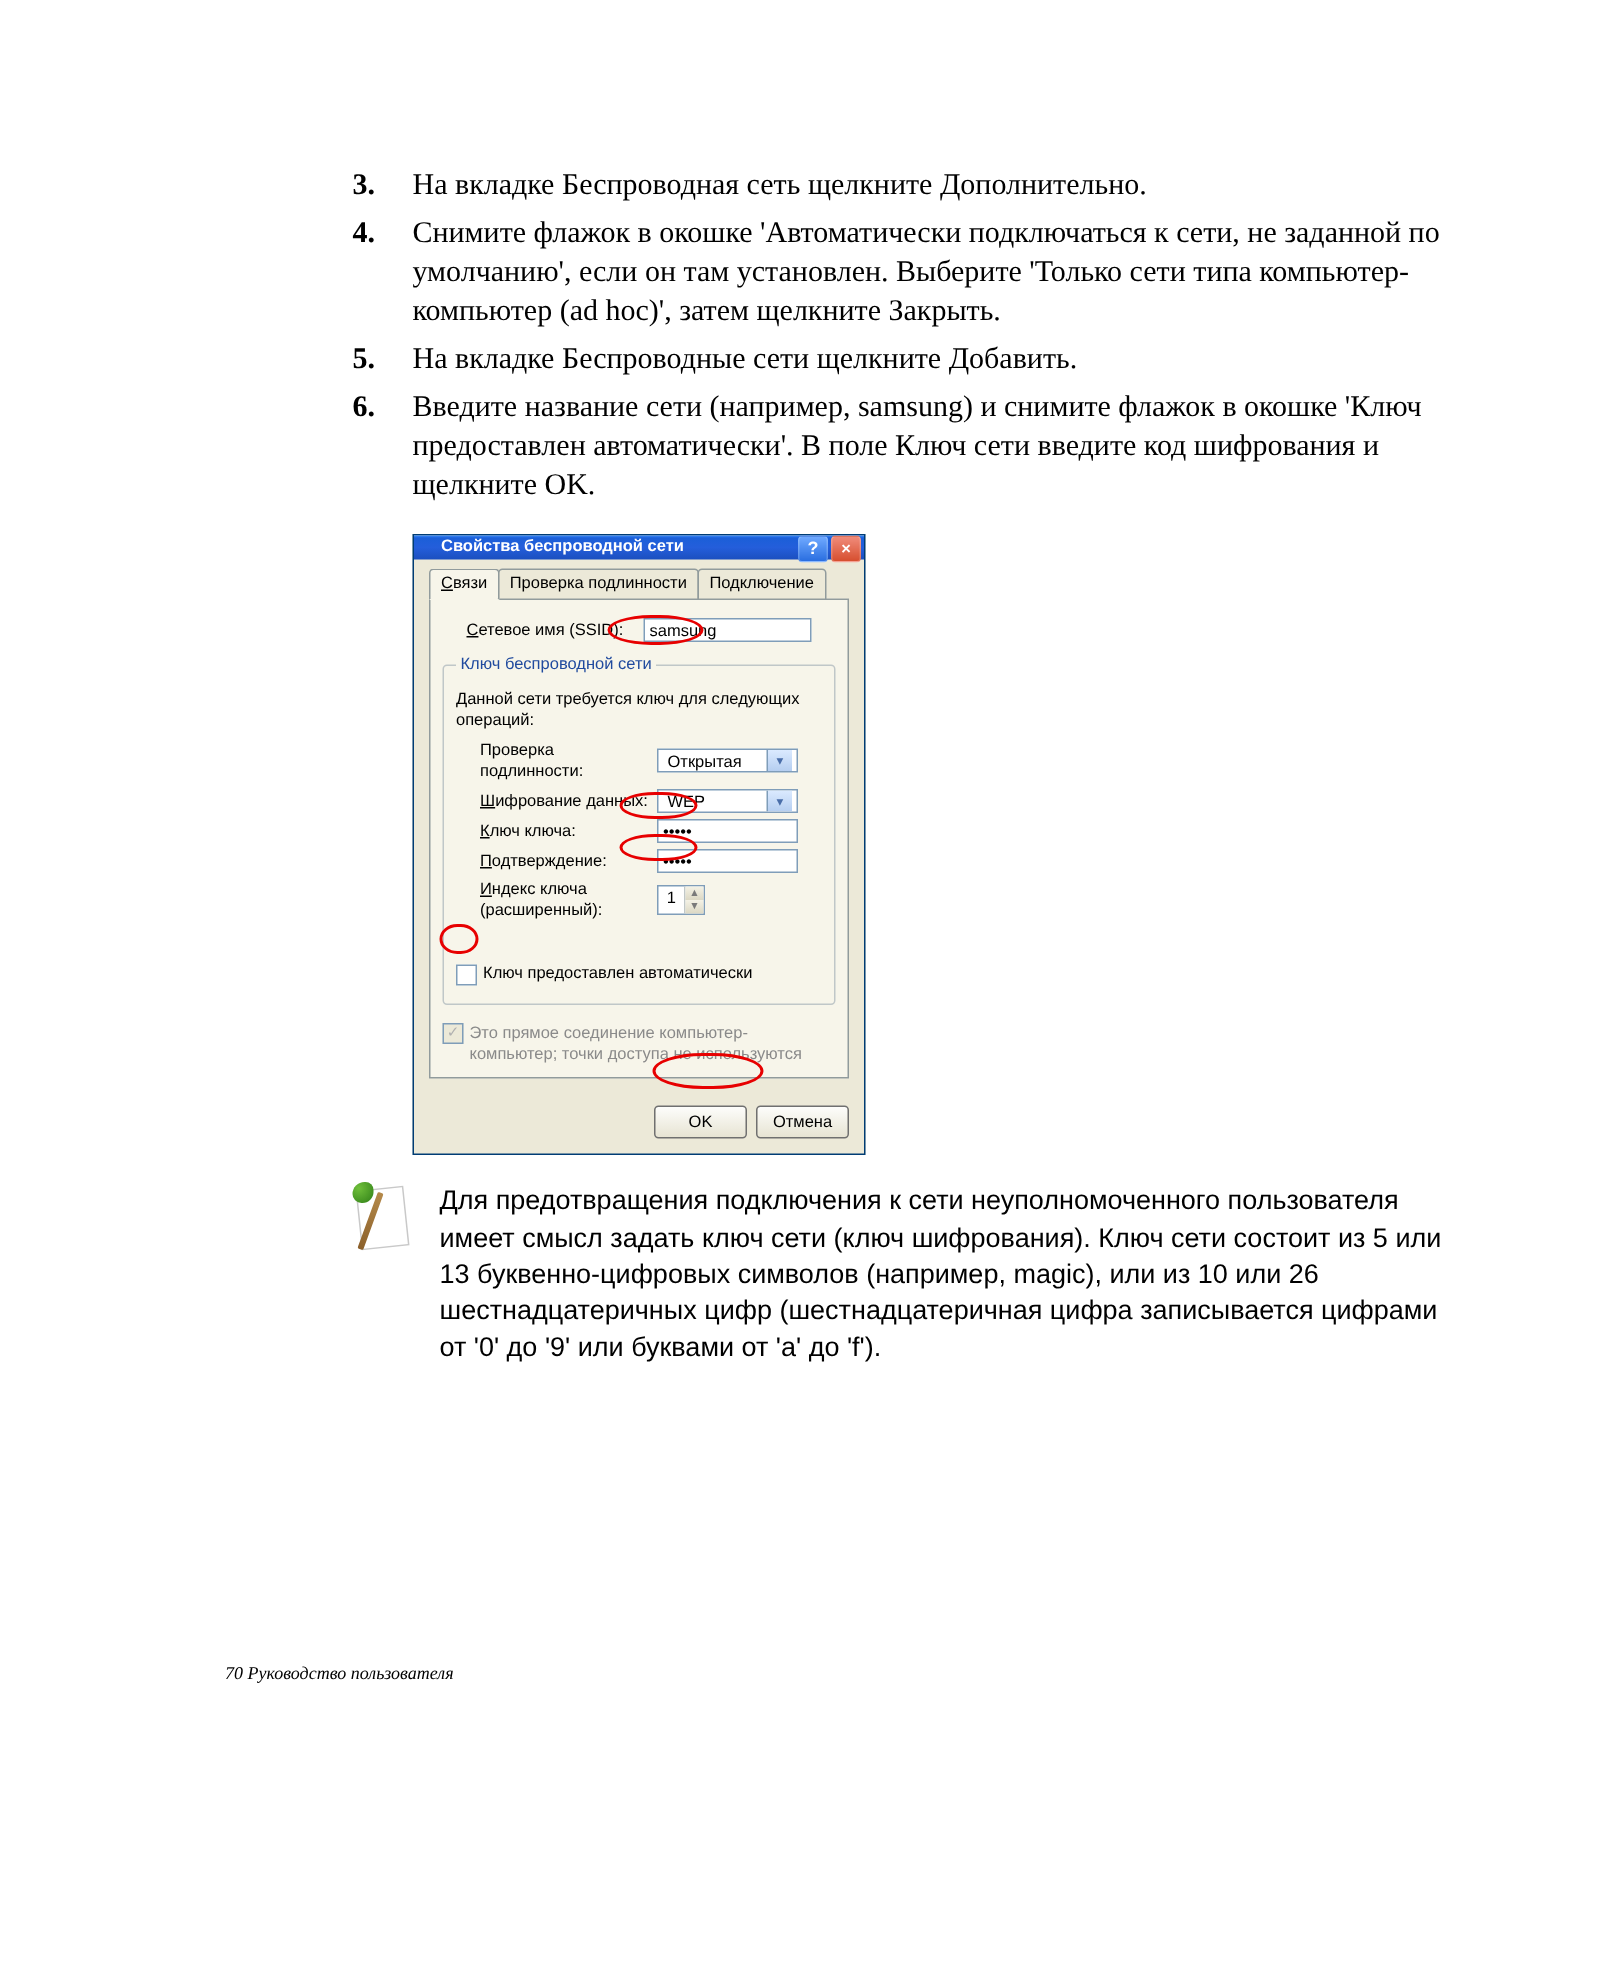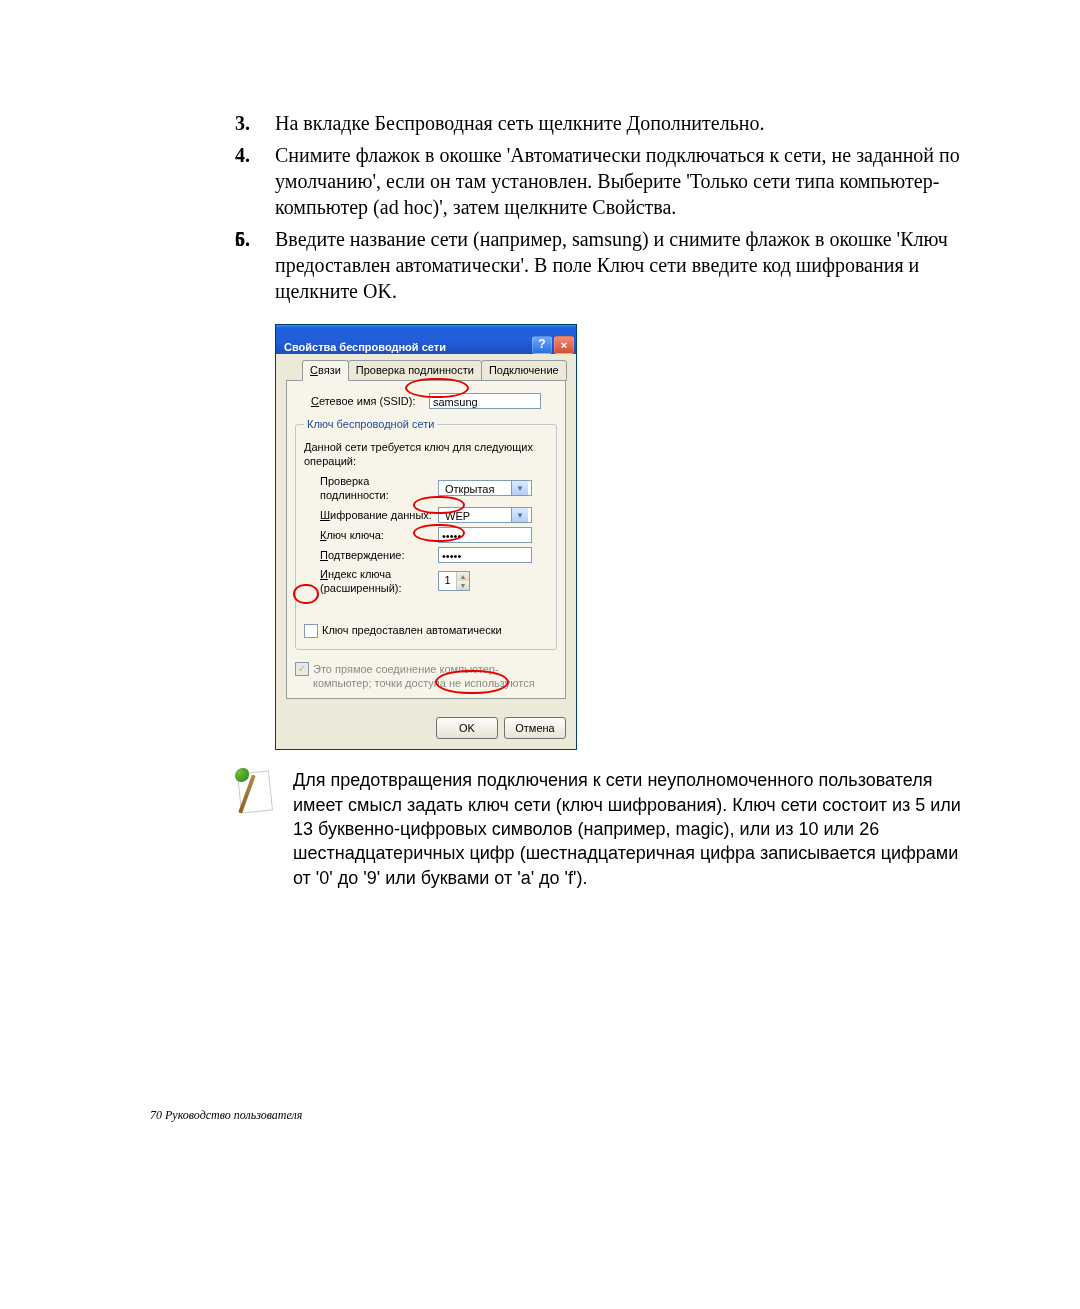--- a/index.html
+++ b/index.html
@@ -41,27 +41,27 @@
   .dialog {
     width: 300px;
     margin: 8px 0 18px 40px;
     border: 1px solid #003c74;
     background: #ece9d8;
     font-family: Tahoma, Arial, sans-serif;
     font-size: 11px;
     color: #000;
   }
   .titlebar {
-    height: 29px;
+    height: 16px;
     background: linear-gradient(to bottom, #3a8bff 0%, #1b5fd8 10%, #245edb 50%, #1b4fbf 100%);
     color: #fff;
     display: flex;
-    align-items: flex-end;
+    align-items: flex-start;
     font-weight: bold;
-    padding-left: 8px;
+    padding-left: 18px;
     font-size: 11px;
   }
   .titlebar .title-text { flex: 1 1 auto; white-space: nowrap; overflow: hidden; }
   .tb-btn {
     width: 18px; height: 16px;
     margin-right: 2px;
     border: 1px solid #fff3;
     border-radius: 3px;
     display: flex; align-items: center; justify-content: center;
     font-weight: bold;
@@ -84,21 +84,20 @@
     font-size: 11px;
     border-top-left-radius: 3px;
     border-top-right-radius: 3px;
     margin-right: -1px;
     position: relative;
   }
   .tab.active {
     background: #f7f5ea;
     border-bottom-color: #f7f5ea;
     z-index: 2;
-    margin-left: 16px;
   }
   .tab .und { text-decoration: underline; }
 
   .tab-page {
     border: 1px solid #919b9c;
     background: #f7f5ea;
     padding: 8px 8px 6px 8px;
   }
 
   .row { display: flex; align-items: center; margin: 4px 16px; }
@@ -233,25 +232,28 @@
   <ol class="steps">
     <li>
       <span class="num">3.</span>
       <span>
         <span>На вкладке </span><span class="b">Беспроводная сеть</span><span> щелкните </span><span class="b">Дополнительно</span><span>.</span>
       </span>
     </li>
     <li>
       <span class="num">4.</span>
       <span>
-        <span>Снимите флажок в окошке 'Автоматически подключаться к сети, не заданной по умолчанию', если он там установлен. Выберите 'Только сети типа компьютер-компьютер (ad hoc)', затем щелкните </span><span class="b">Свойства</span><span>.</span>
+        <span>Снимите флажок в окошке 'Автоматически подключаться к сети, не заданной по умолчанию', если он там установлен. Выберите 'Только сети типа компьютер-компьютер (ad hoc)', затем щелкните </span><span class="b">Закрыть</span><span>.</span>
       </span>
     </li>
     <li>
       <span class="num">5.</span>
+      <span>
+        <span>На вкладке </span><span class="b">Беспроводные сети</span><span> щелкните </span><span class="b">Добавить</span><span>.</span>
+      </span>
     </li>
     <li>
       <span class="num">6.</span>
       <span>
         <span>Введите название сети (например, samsung) и снимите флажок в окошке 'Ключ предоставлен автоматически'. В поле Ключ сети введите код шифрования и щелкните </span><span class="b">OK</span><span>.</span>
       </span>
     </li>
   </ol>
 
   <div class="hiwrap">

